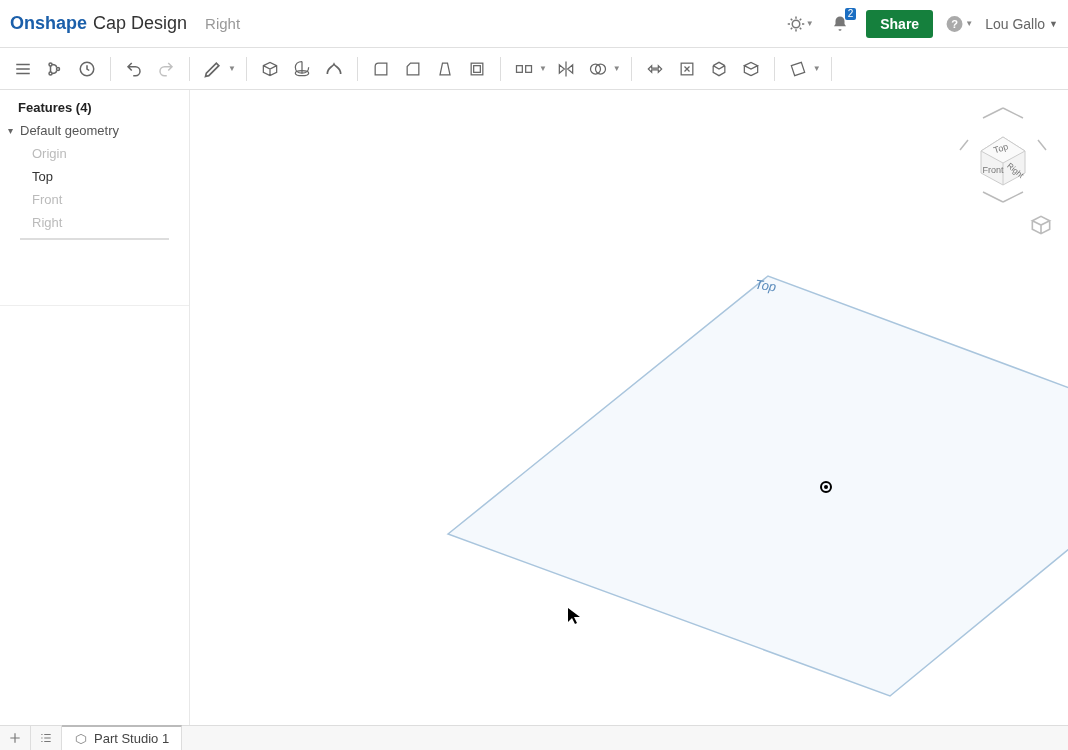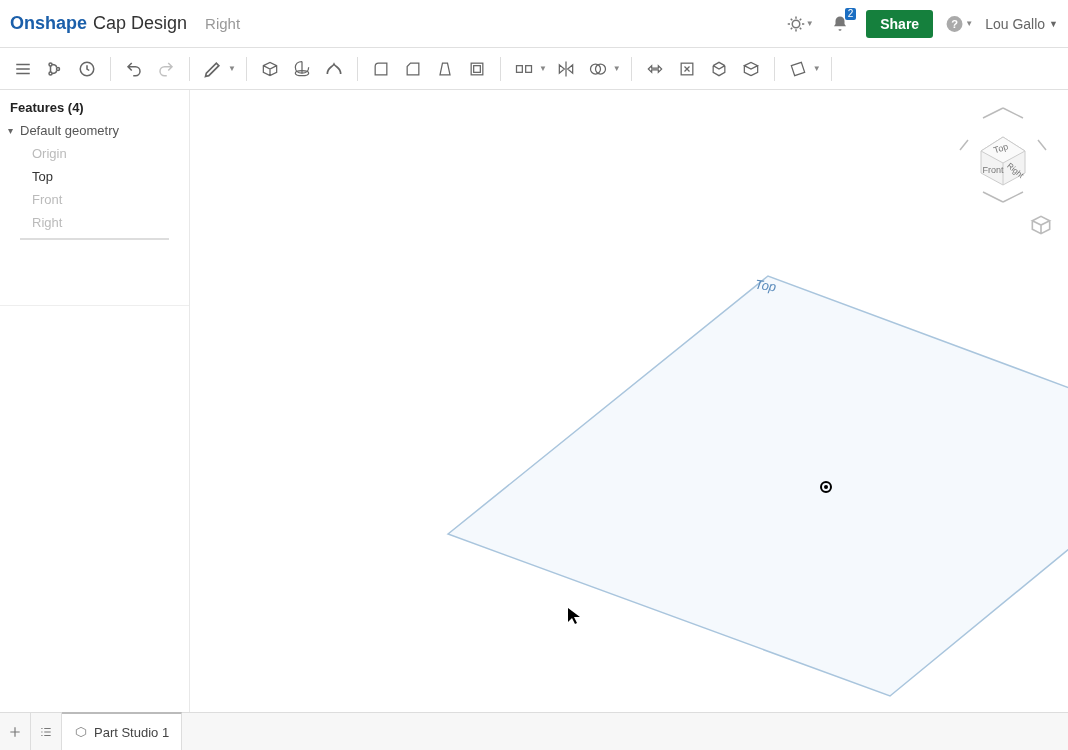--- a/index.html
+++ b/index.html
@@ -20,40 +20,40 @@
   
   .toolbar { display: flex; align-items: center; height: 42px; padding: 0 8px; border-bottom: 1px solid #e0e0e0; gap: 2px; }
   .tool-btn { width: 30px; height: 30px; display: inline-flex; align-items: center; justify-content: center; color: #666; cursor: pointer; border-radius: 2px; }
   .tool-sep { width: 1px; height: 24px; background: #ddd; margin: 0 6px; }
   .tool-caret { font-size: 8px; color: #888; margin-left: -2px; margin-right: 2px; }
 
   
   .main { display: flex; height: calc(750px - 40px - 42px - 32px); }
   .sidebar { width: 190px; border-right: 1px solid #e8e8e8; display: flex; flex-direction: column; background: #fff; }
   .features-panel { padding: 6px 0; border-bottom: 1px solid #eee; flex: 0 0 auto; }
-  .panel-header { font-weight: bold; font-size: 13px; padding: 4px 10px; color: #222; }
+  .panel-header { font-weight: bold; font-size: 13px; padding: 4px 10px; color: #222; margin-left: 8px; }
   .tree-row { display: flex; align-items: center; padding: 4px 10px 4px 8px; font-size: 13px; color: #555; cursor: pointer; }
   .tree-row.indent2 { padding-left: 32px; }
   .tree-row.dim { color: #bbb; }
   .tree-row.active { color: #333; }
   .tree-row .chev { width: 12px; font-size: 10px; color: #666; }
   .tree-divider { height: 2px; background: #ddd; margin: 4px 20px 4px 20px; }
   .features-panel-body { min-height: 180px; }
   .parts-panel { padding: 8px 10px; font-weight: bold; font-size: 13px; color: #222; flex: 1; }
 
   
   .canvas { flex: 1; position: relative; background: #fff; overflow: hidden; }
   .plane-label { position: absolute; left: 565px; top: 188px; color: #5a8bbb; font-size: 13px; font-style: italic; transform: rotate(8deg); }
   .origin-dot { position: absolute; left: 629px; top: 390px; }
   .cursor { position: absolute; left: 377px; top: 517px; }
   .view-cube { position: absolute; right: 10px; top: 10px; width: 110px; height: 110px; }
   .view-cube-extra { position: absolute; right: 10px; top: 122px; width: 30px; height: 30px; color: #999; }
 
   
-  .tabs-bar { position: absolute; bottom: 0; left: 0; right: 0; height: 38px; border-top: 1px solid #ddd; display: flex; align-items: stretch; background: #f7f7f7; }
+  .tabs-bar { position: absolute; bottom: 0; left: 0; right: 0; height: 25px; border-top: 1px solid #ddd; display: flex; align-items: stretch; background: #f7f7f7; }
   .tab-btn { display: flex; align-items: center; padding: 0 12px; border-right: 1px solid #ddd; font-size: 13px; color: #444; cursor: pointer; gap: 6px; }
   .tab-btn.active { background: #fff; border-top: 2px solid #bbb; margin-top: -1px; }
   .tab-btn.small { padding: 0 8px; color: #777; }
   .tab-icon { color: #888; }
 
   svg { display: block; }
 </style>
 </head>
 <body>
 

